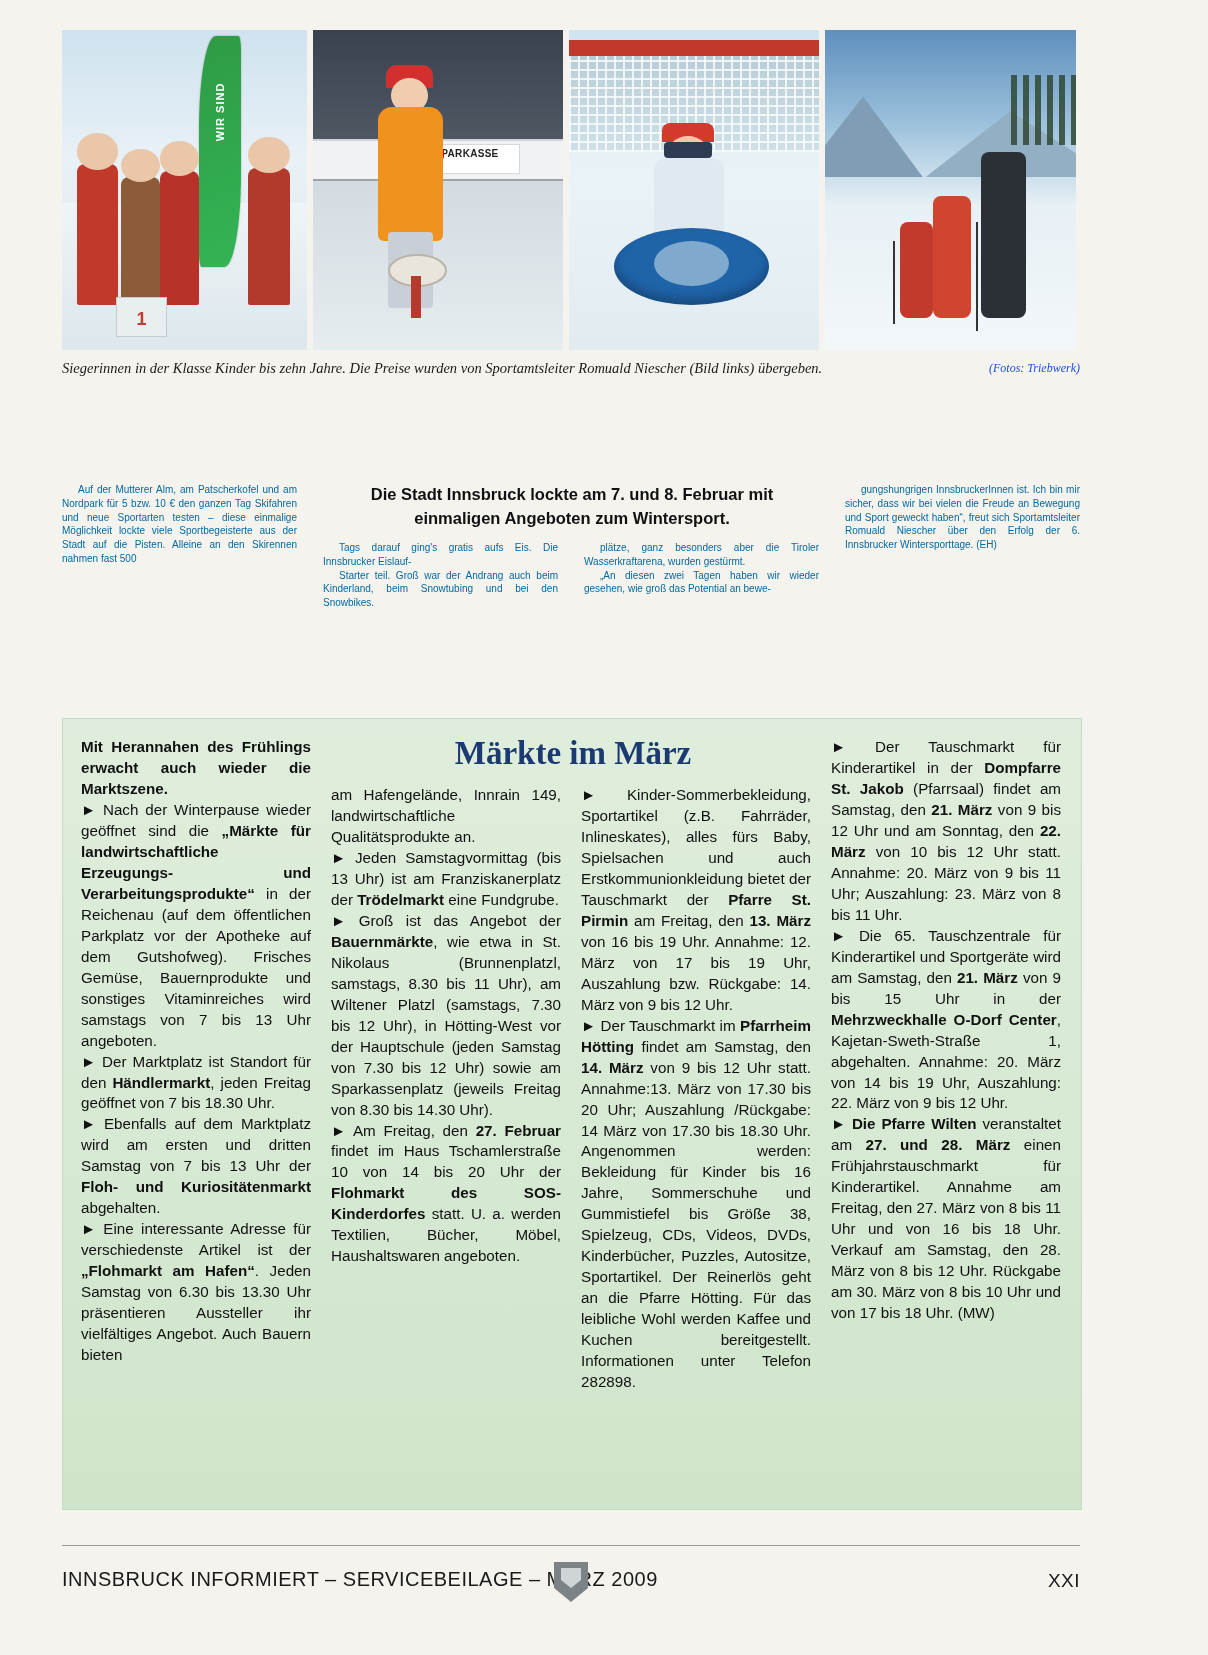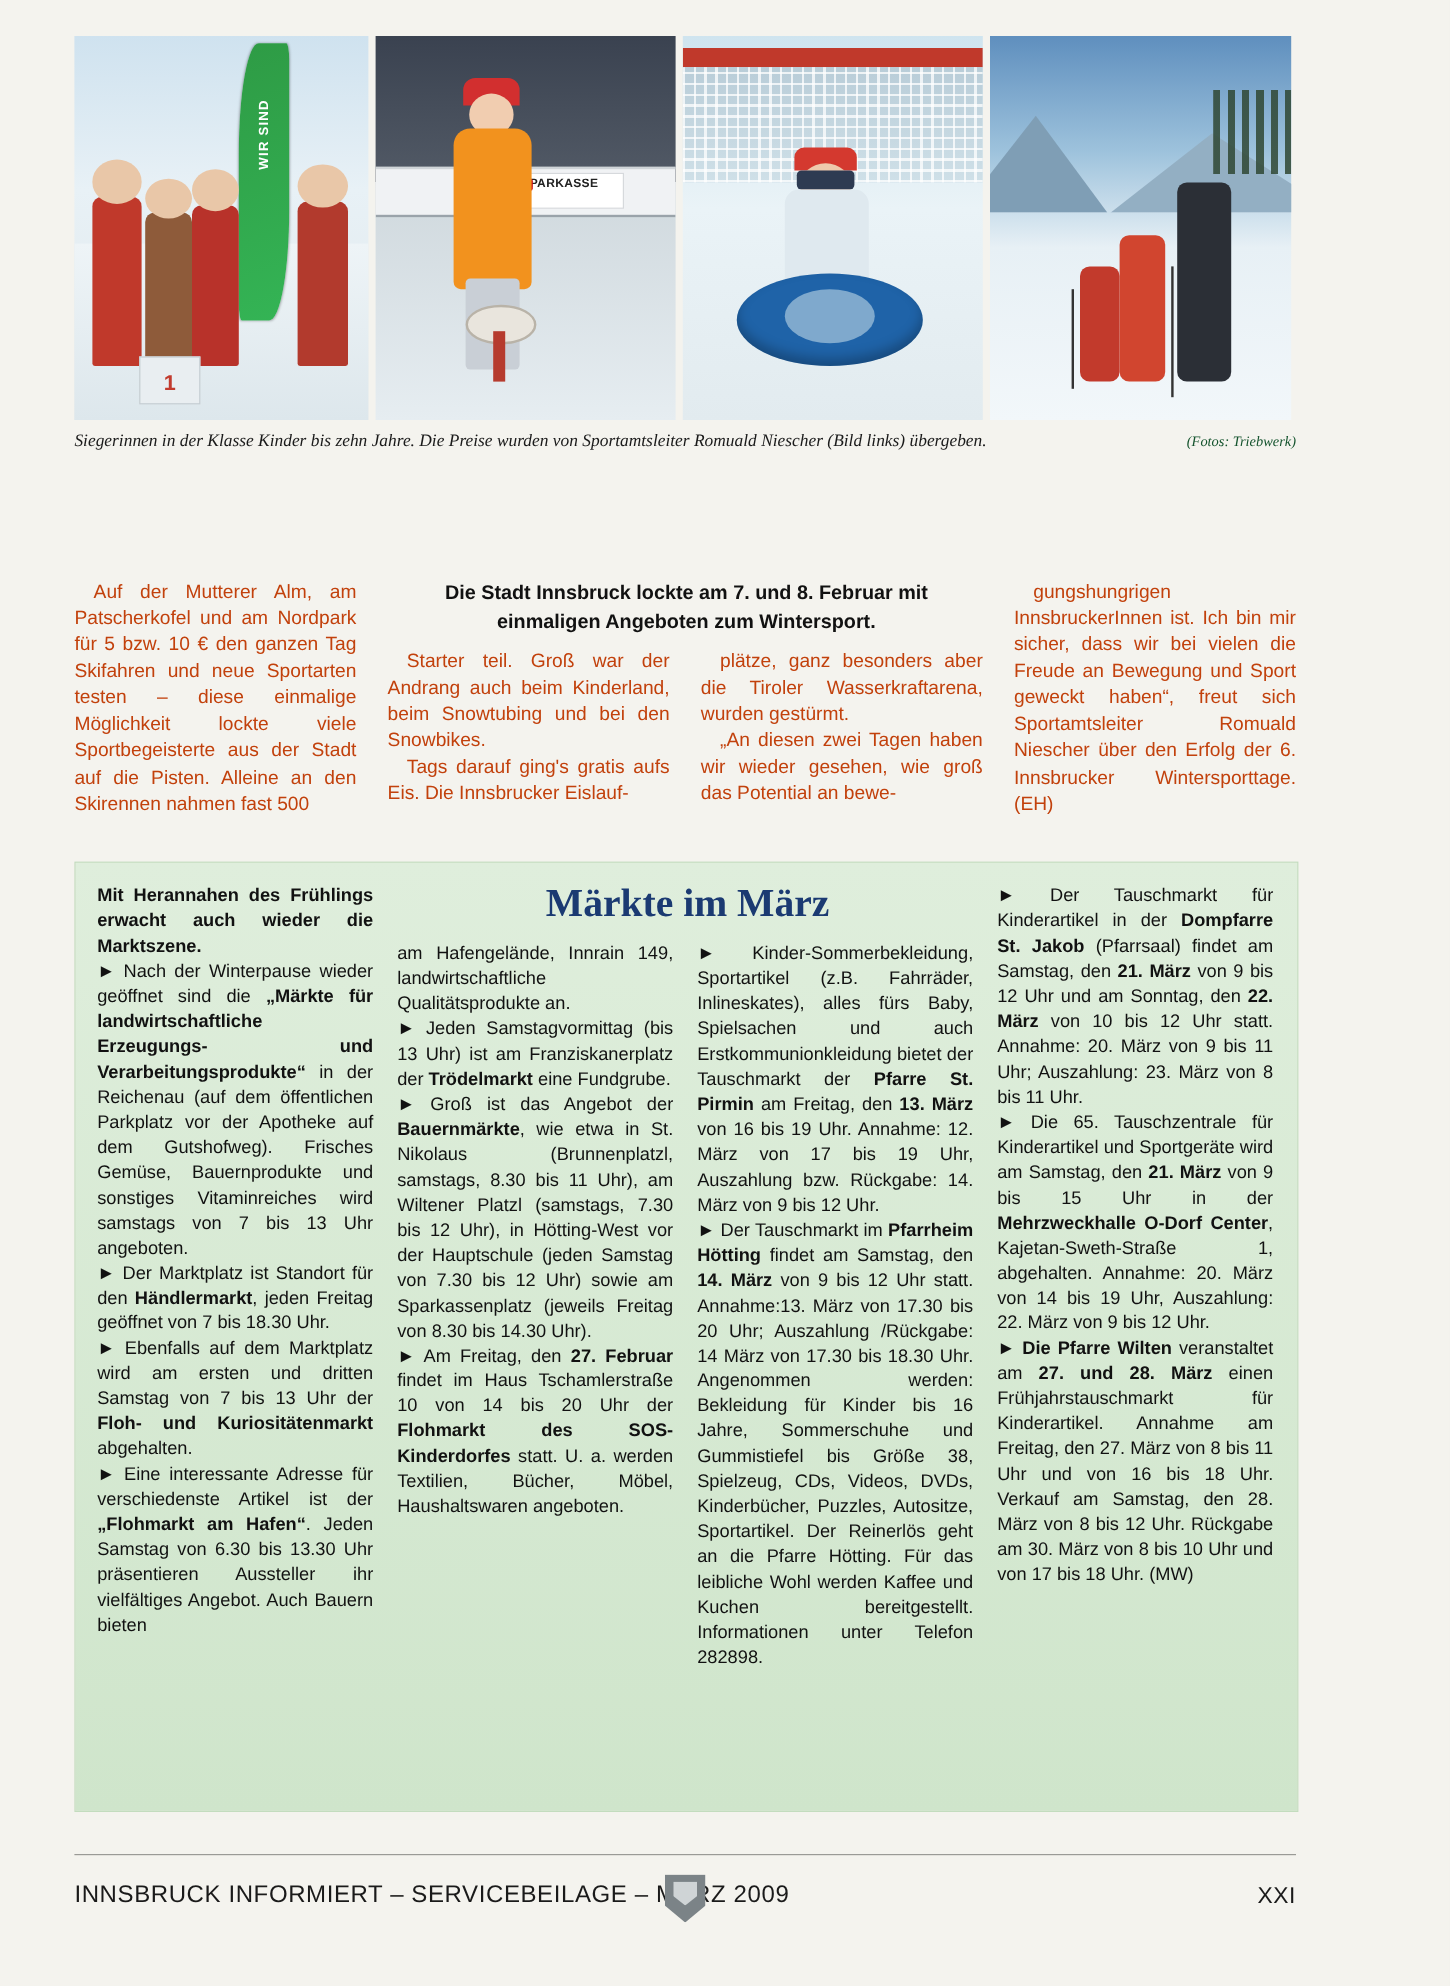--- a/index.html
+++ b/index.html
@@ -90,42 +90,42 @@
      opacity:.85;}
   .skier{position:absolute;bottom:10%;border-radius:8px;}
   .poles{position:absolute;width:2px;background:#333;}
 
   .caption{
     position:absolute;left:62px;top:360px;width:1018px;
     font-family:"Liberation Serif", serif;
     font-style:italic;font-size:14.5px;color:#1a1a1a;
   }
   .caption .credit{
-    position:absolute;right:0;top:1px;font-size:12px;font-style:italic;color:#14532d;
+    position:absolute;right:0;top:1px;font-size:12px;font-style:italic;color:#1d4ed8;
   }
 
   .headline{
     position:absolute;left:62px;top:405px;width:1018px;
     text-align:center;
     font-family:"Liberation Serif", serif;
     font-weight:bold;font-size:44px;color:#1b3a72;
     letter-spacing:.3px;
   }
 
   
   .article{
     position:absolute;left:62px;top:483px;width:1018px;height:230px;
   }
   .lead{
     position:absolute;left:279px;top:0;width:462px;
     text-align:center;font-weight:bold;font-size:16.5px;color:#111;line-height:1.45;
   }
   .col{
     position:absolute;top:0;width:235px;
-    font-size:16px;line-height:1.38;text-align:justify;color:#c2410c;
+    font-size:10px;line-height:1.38;text-align:justify;color:#0369a1;
   }
   .c1{left:0;}
   .c2{left:261px;top:58px;}
   .c3{left:522px;top:58px;}
   .c4{left:783px;}
   .col p{margin:0 0 0 0;text-indent:16px;}
   .col p.first{text-indent:16px;}
   .col p+p{text-indent:16px;}
 
   
@@ -239,22 +239,22 @@
 
 
   <div class="article">
     <div class="lead">Die Stadt Innsbruck lockte am 7. und 8. Februar mit einmaligen Angeboten zum Wintersport.</div>
 
     <div class="col c1">
       <p class="first">Auf der Mutterer Alm, am Patscherkofel und am Nordpark für 5 bzw. 10 € den ganzen Tag Skifahren und neue Sportarten testen – diese einmalige Möglichkeit lockte viele Sportbegeisterte aus der Stadt auf die Pisten. Alleine an den Skirennen nahmen fast 500</p>
     </div>
 
     <div class="col c2">
+      <p>Tags darauf ging's gratis aufs Eis. Die Innsbrucker Eislauf-</p>
       <p>Starter teil. Groß war der Andrang auch beim Kinderland, beim Snowtubing und bei den Snowbikes.</p>
-      <p>Tags darauf ging's gratis aufs Eis. Die Innsbrucker Eislauf-</p>
     </div>
 
     <div class="col c3">
       <p>plätze, ganz besonders aber die Tiroler Wasserkraftarena, wurden gestürmt.</p>
       <p>„An diesen zwei Tagen haben wir wieder gesehen, wie groß das Potential an bewe-</p>
     </div>
 
     <div class="col c4">
       <p class="first">gungshungrigen InnsbruckerInnen ist. Ich bin mir sicher, dass wir bei vielen die Freude an Bewegung und Sport geweckt haben“, freut sich Sportamtsleiter Romuald Niescher über den Erfolg der 6. Innsbrucker Wintersporttage. (EH)</p>
     </div>

